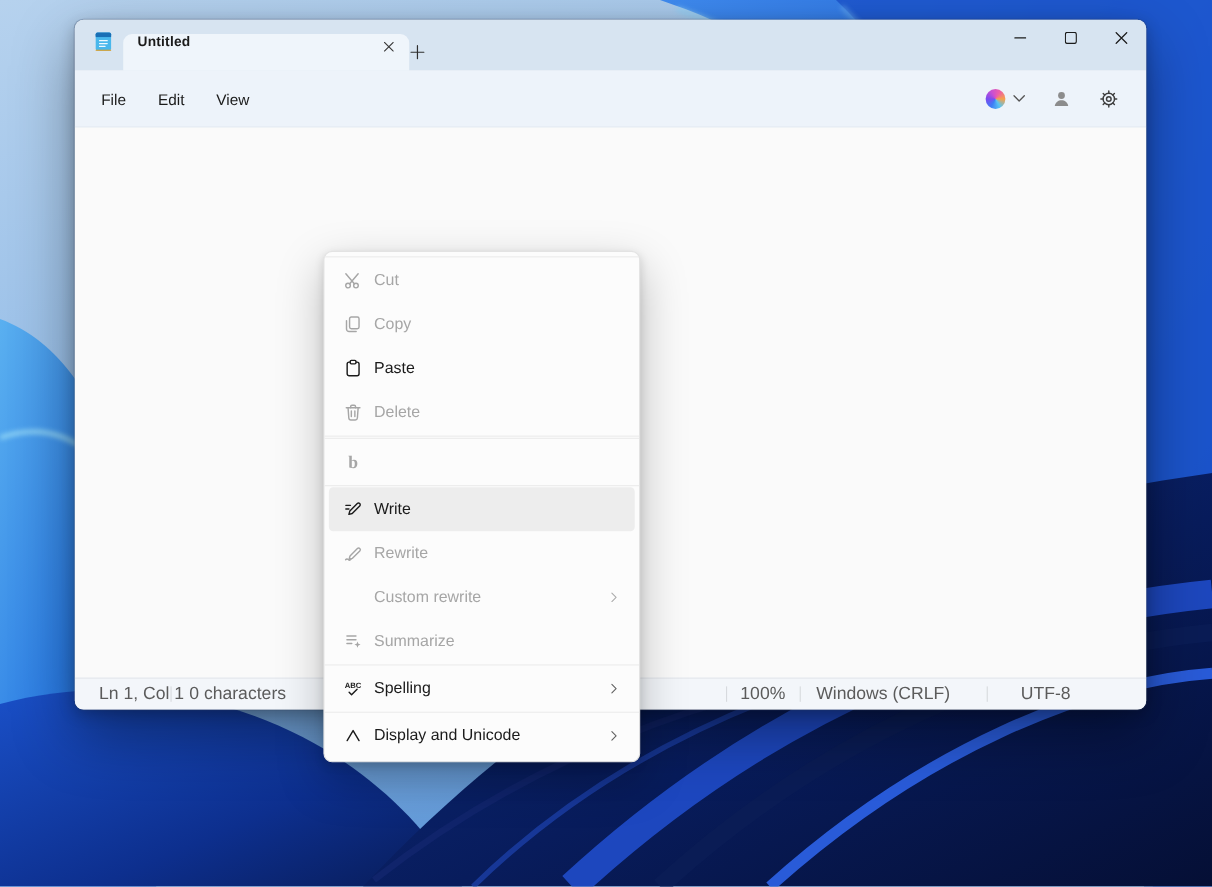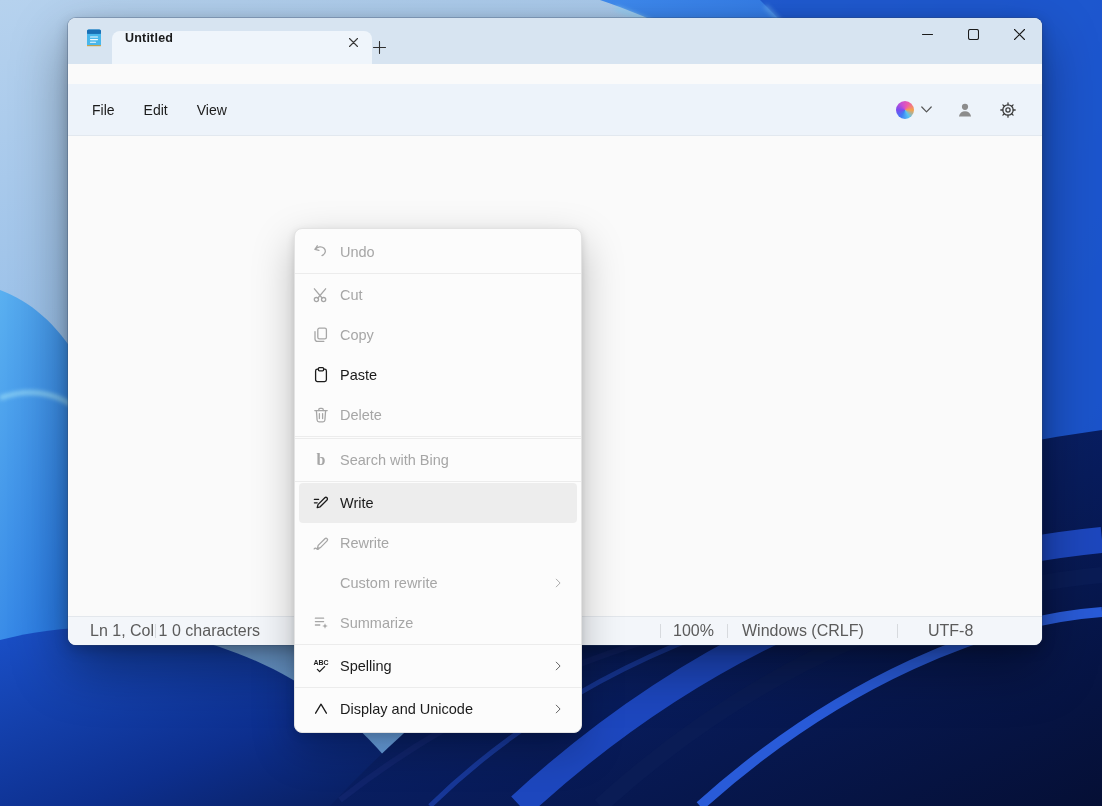--- a/index.html
+++ b/index.html
@@ -28,21 +28,21 @@
     position:absolute; left:44px; bottom:0; width:260px; height:33px;
     background:#eff5fb; border-radius:8px 8px 0 0;
     display:flex; align-items:flex-start; padding:0 8px 0 13px;margin-top:36px;
   }
   .tab-title { flex:1; font-size:12.5px; font-weight:bold; color:#1b1b1b; letter-spacing:.2px; }
   .tab-close { width:22px; height:22px; border-radius:4px; display:flex; align-items:center; justify-content:center; color:#3a3a3a; }
   .new-tab { position:absolute; left:296px; bottom:3px; width:30px; height:28px; border-radius:5px; display:flex; align-items:center; justify-content:center; color:#2f2f2f; }
   .caption-buttons { position:absolute; right:0; top:0; display:flex; }
   .cap-btn { width:46px; height:33px; display:flex; align-items:center; justify-content:center; color:#1b1b1b; }
 
-  .menubar { flex:none; height:52px; background:#edf3fa; border-bottom:1px solid #e2e8ef; display:flex; align-items:center; padding:0 14px 0 14px;margin-top:20px; }
+  .menubar { flex:none; height:52px; background:#edf3fa; border-bottom:1px solid #e2e8ef; display:flex; align-items:center; padding:0 14px 0 14px; }
   .menu-btn { font-size:14px; color:#1b1b1b; padding:4px 10px; border-radius:5px; margin-right:9px; }
   .menubar-right { margin-left:auto; display:flex; align-items:center; gap:15px; padding-right:6px; }
   .copilot-btn { display:flex; align-items:center; gap:7px; padding:3px 4px; border-radius:5px; }
   .copilot-logo { width:18px; height:18px; border-radius:50%;
     background:conic-gradient(from 210deg,#3e7df5,#7a4bf0,#c74fd4,#ef5da8,#f5a24b,#58c4f2,#3e7df5); }
   .icon-btn { width:28px; height:28px; display:flex; align-items:center; justify-content:center; color:#4d4d4d; border-radius:5px; }
 
   .editor { flex:1; background:#fafafa; }
 
   .statusbar { flex:none; height:29px; background:#f3f6fa; border-top:1px solid #e3e7ec; position:relative; font-size:16px; color:#5b5b5b; }
@@ -205,29 +205,20 @@
     <span class="sb" style="left:605px">100%</span>
     <span class="sb-sep" style="left:659px"></span>
     <span class="sb" style="left:674px">Windows (CRLF)</span>
     <span class="sb-sep" style="left:829px"></span>
     <span class="sb" style="left:860px">UTF-8</span>
   </div>
 </div>
 
 <div class="context-menu">
 
-  <div class="menu-item disabled">
-    <span class="mi-icon">
-      <svg class="stroke" viewBox="0 0 20 20">
-          <path d="M6.3 3.8 L4.0 7.4 L7.9 8.3"></path>
-          <path d="M4.3 7.2 C6.6 4.4 10.8 4.0 13.0 6.2 C15.2 8.4 14.7 12.2 11.0 13.6"></path>
-        </svg>
-    </span>
-    <span class="mi-label">Undo</span>
-  </div>
   <div class="menu-sep"></div>
 
   <div class="menu-item disabled">
     <span class="mi-icon">
       <svg class="stroke" viewBox="0 0 20 20">
           <circle cx="5.4" cy="14.6" r="2.1"></circle>
           <circle cx="12.6" cy="14.6" r="2.1"></circle>
           <path d="M6.9 13.0 L14.6 3.8 M11.1 13.0 L3.4 3.8"></path>
         </svg>
     </span>
@@ -268,21 +259,20 @@
   <div class="menu-sep"></div>
 
   <div class="menu-sep"></div>
 
   <div class="menu-item disabled">
     <span class="mi-icon">
       <svg viewBox="0 0 20 20">
           <text x="10" y="15" text-anchor="middle" font-size="16" font-weight="bold" font-family="Liberation Serif, serif" fill="currentColor">b</text>
         </svg>
     </span>
-    <span class="mi-label">Search with Bing</span>
   </div>
   <div class="menu-sep"></div>
 
   <div class="menu-item highlighted">
     <span class="mi-icon">
       <svg class="stroke" viewBox="0 0 20 20">
           <path d="M3.4 6.4 H7.6 M3.4 9.8 H6.2"></path>
           <path d="M9.2 13.8 L16.0 7.0 C16.6 6.4 16.6 5.4 16.0 4.8 C15.4 4.2 14.4 4.2 13.8 4.8 L7.0 11.6 L6.2 14.6 Z"></path>
         </svg>
     </span>

